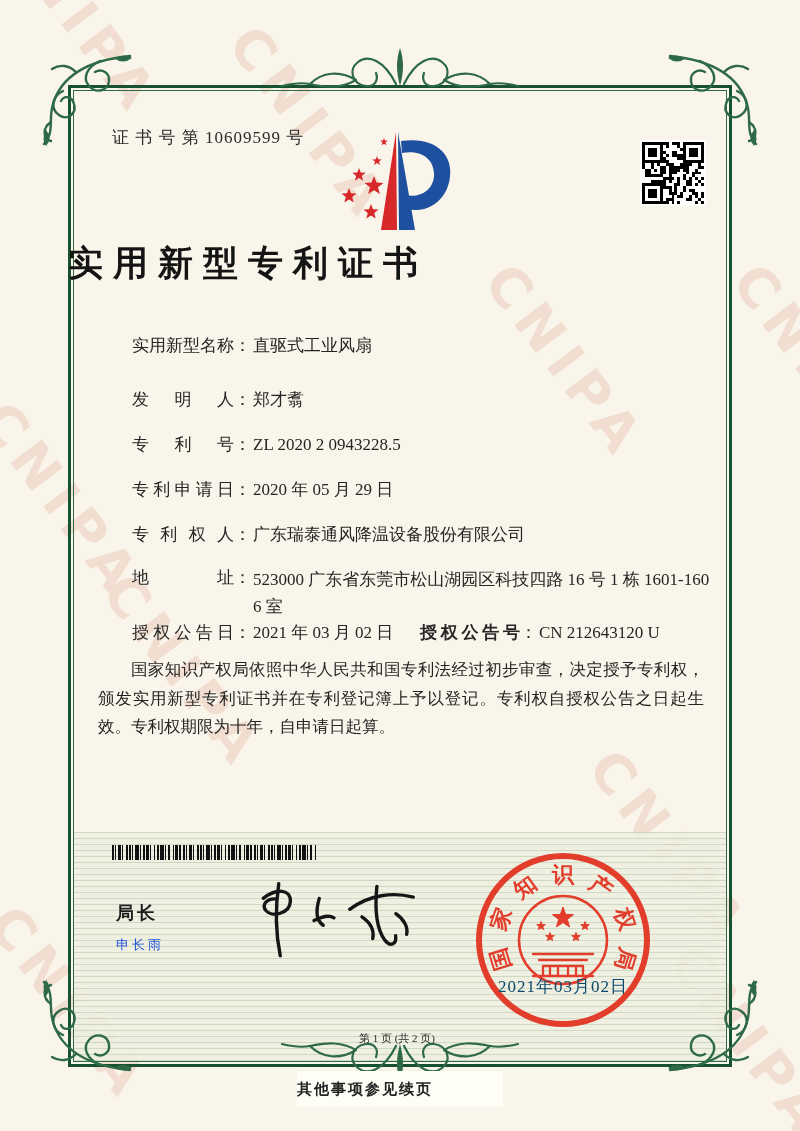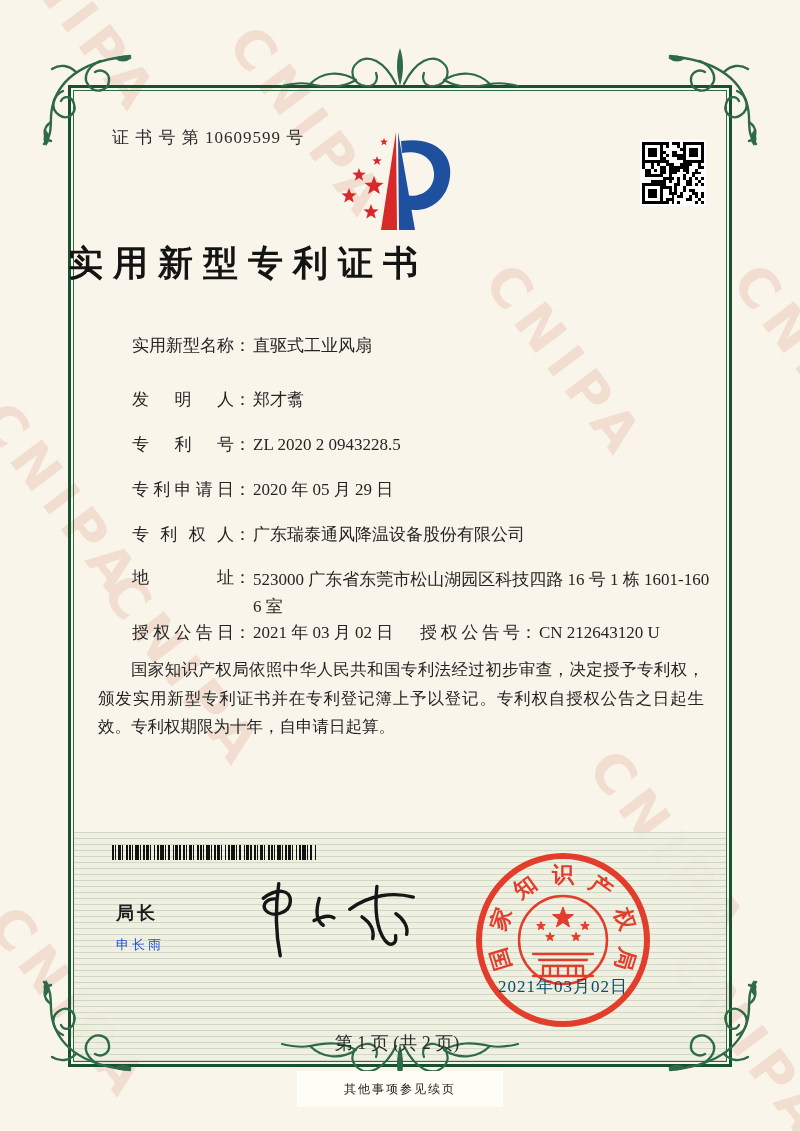--- a/index.html
+++ b/index.html
@@ -47,46 +47,46 @@
   
   .row{position:absolute;left:112px;font-size:17px;color:#252525;white-space:nowrap;margin-left:20px;}
   .lbl{display:inline-block;width:102px;text-align:justify;text-align-last:justify;}
   .colon{display:inline-block;}
   .val{margin-left:2px;}
   .val-wrap{
     display:inline-block;width:458px;vertical-align:top;white-space:normal;
     word-break:break-all;line-height:27px;
   }
   .row-grantno{position:absolute;left:420px;top:621px;font-size:17px;white-space:nowrap;}
-  .lbl5{display:inline-block;width:100px;text-align:justify;text-align-last:justify;}
+  .lbl5{display:inline-block;width:100px;text-align:justify;text-align-last:justify;font-weight:bold;}
   
   .body-text{
     position:absolute;left:98px;top:656px;width:606px;
     font-size:16.5px;line-height:28.5px;text-align:justify;color:#242424;
   }
   .body-text p{margin:0;text-indent:2em;}
   
   .barcode{position:absolute;left:112px;top:845px;width:206px;height:15px;}
   
   .signer-title{position:absolute;left:116px;top:901px;font-size:18px;letter-spacing:3px;color:#1d1d1d;font-weight:bold;}
   .signer-name{position:absolute;left:116px;top:936px;font-size:13px;letter-spacing:3px;color:#1d4ed8;}
   .signature{position:absolute;left:228px;top:870px;width:205px;height:98px;transform:rotate(-2deg);}
   
   .seal{position:absolute;left:473px;top:850px;width:180px;height:180px;opacity:.93;}
   .seal-date{
     position:absolute;left:498px;top:975px;width:180px;font-size:17px;color:#0c4a6e;
     letter-spacing:1px;z-index:6;
   }
   .page-footer{
     position:absolute;left:68px;top:1031px;width:658px;text-align:center;
-    font-size:18px;color:#2a2a2a;z-index:5;
+    font-size:11px;color:#2a2a2a;z-index:5;
   }
   .cont-strip{
     position:absolute;left:297px;top:1071px;width:206px;height:36px;background:#fefdf6;
-    text-align:center;line-height:36px;font-size:12px;letter-spacing:2px;color:#222;
+    line-height:36px;font-size:15px;letter-spacing:2px;color:#222;font-weight:bold;
   }
 </style>
 </head>
 <body>
 
 <svg width="0" height="0" style="position:absolute" aria-hidden="true">
   <defs>
     <g id="cornerFlourish" stroke="#2d6a45" fill="none" stroke-width="2.4" stroke-linecap="round">
       <path d="M92,4 C52,8 24,22 15,52 C10,68 17,80 6,92"></path>
       <path d="M62,9 C49,15 44,26 51,34 C58,42 70,39 71,29 C72,21 64,16 57,20"></path>

